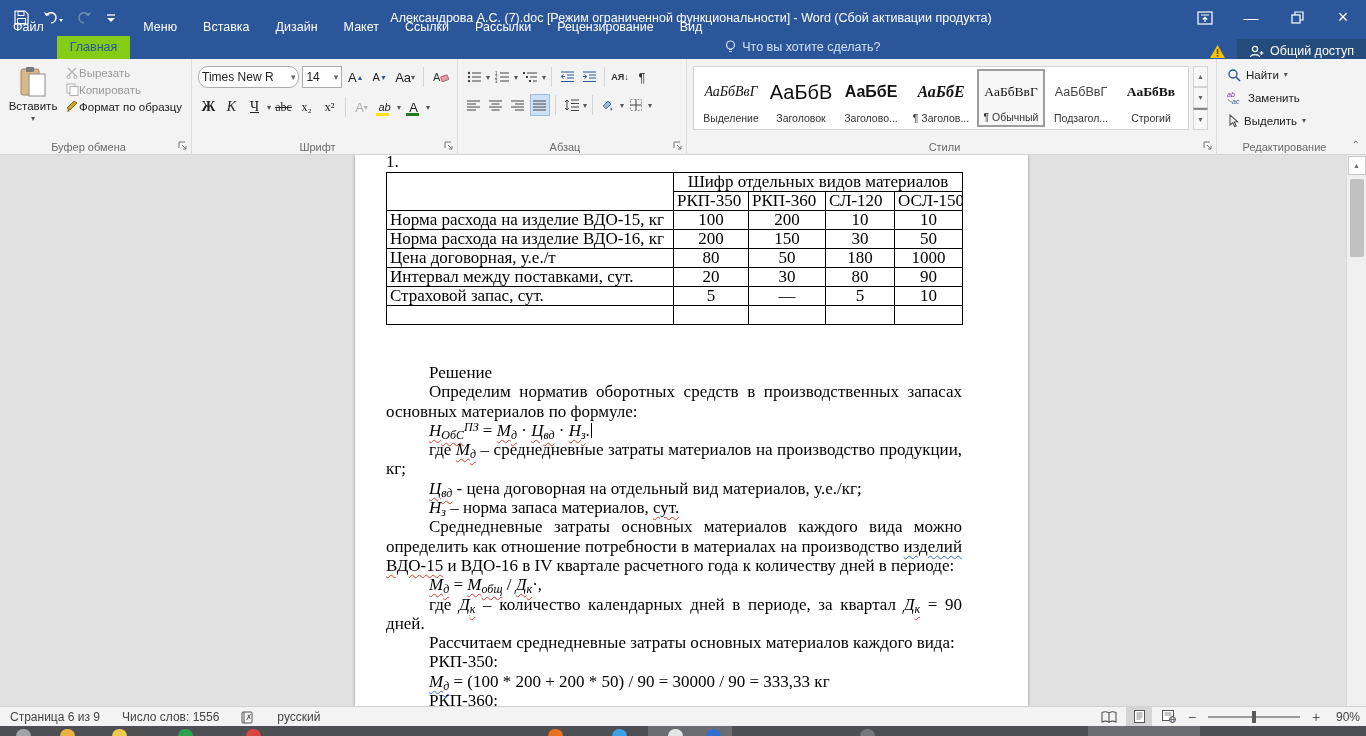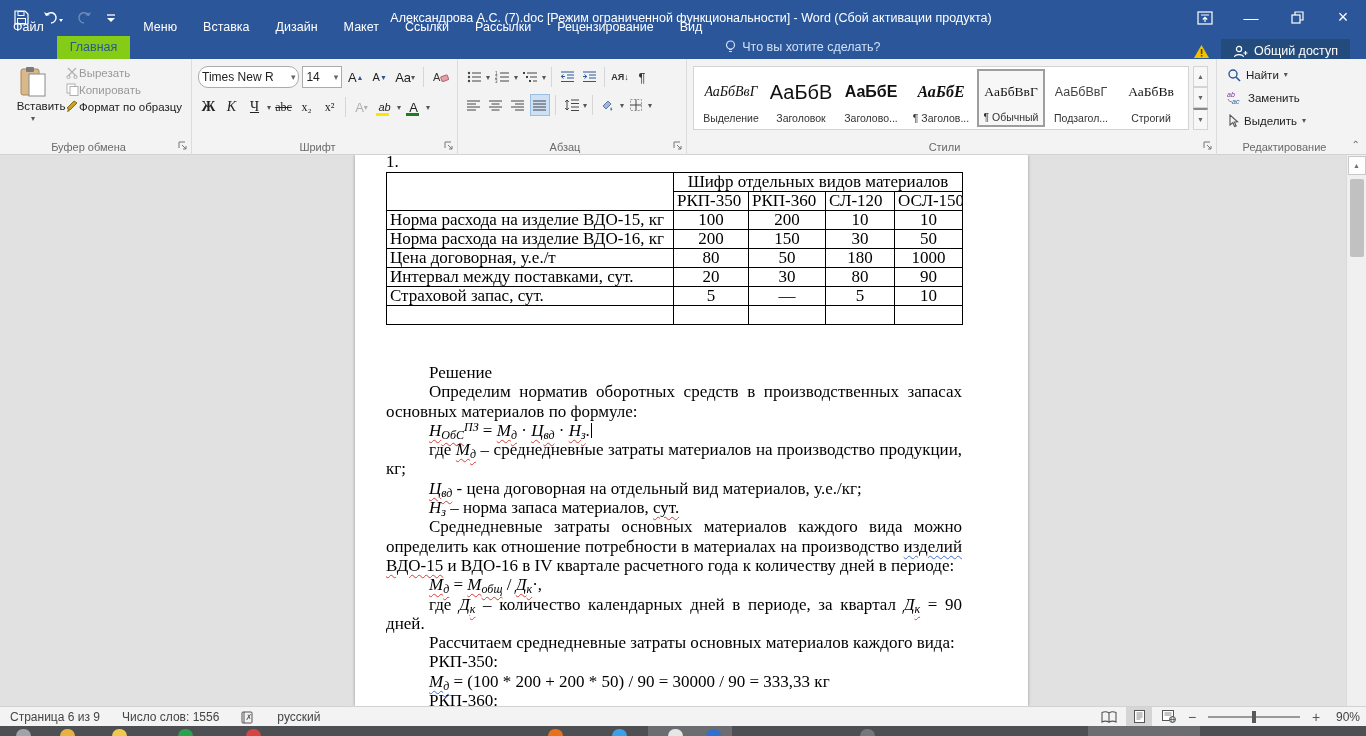--- a/index.html
+++ b/index.html
@@ -14,34 +14,34 @@
   .title-text { position:absolute; left:16px; right:0; top:0; height:35px; display:flex; align-items:center;
                 justify-content:center; font-size:12.5px; pointer-events:none; white-space:nowrap; }
   .win-controls { position:absolute; right:0; top:0; height:35px; display:flex; }
   .win-btn { width:46px; height:35px; display:flex; align-items:center; justify-content:center; color:#fff; font-size:15px; }
 
   
   .tabrow { position:absolute; left:0; top:35px; width:1366px; height:24px; background:#2b579a; display:flex; align-items:flex-end; }
   .tab { padding:4px 13px 5px; font-size:12.5px; color:#fff; white-space:nowrap; }
   .tab.active { background:#84cc16; color:#2b579a;margin-top:20px; }
   .tellme { display:flex; align-items:center; gap:6px; color:#cfe0f5; font-size:12.5px; padding:4px 10px 5px; }
-  .tab-right { position:absolute; right:16px; top:0; height:32px; display:flex; align-items:center; }
+  .tab-right { position:absolute; right:0; top:0; height:32px; display:flex; align-items:center; }
   .warn-wrap { width:40px; display:flex; justify-content:center; }
   .share-btn { height:24px; background:#234c7d; color:#fff; font-size:12.5px; display:flex; align-items:center; gap:6px; padding:0 12px; }
 
   
   .ribbon { position:absolute; left:0; top:59px; width:1366px; height:96px; background:#f3f3f3; border-bottom:1px solid #d2d2d2; display:flex; }
   .rgroup { position:relative; height:96px; border-right:1px solid #dcdcdc; padding:4px 4px 18px 4px; }
   .rgroup-label { position:absolute; left:0; right:14px; bottom:2px; text-align:center; font-size:11px; color:#6a6a6a; white-space:nowrap; }
   .launcher { position:absolute; right:2px; bottom:3px; width:11px; height:11px; }
   .collapse-ribbon { position:absolute; right:6px; bottom:4px; color:#666; font-size:10px; }
 
   .g-clip { width:192px; display:flex; }
   .paste-btn { width:58px; display:flex; flex-direction:column; align-items:center; justify-content:flex-start; gap:2px; padding-top:3px; }
-  .paste-btn .lbl { font-size:11.5px; color:#222;padding-left:16px; }
+  .paste-btn .lbl { font-size:11.5px; color:#222; }
   .clip-col { display:flex; flex-direction:column; gap:4px; padding:4px 0 0 4px; }
   .small-cmd { display:flex; align-items:center; font-size:11.5px; color:#9a9a9a; white-space:nowrap; }
   .small-cmd.en { color:#222; }
 
   .g-font { width:266px; }
   .font-row1 { display:flex; align-items:center; gap:3px; padding:3px 2px 6px; }
   .combo { background:#fff; border:1px solid #ababab; height:22px; display:flex; align-items:center;
            font-size:12px; color:#222; padding:0 3px; justify-content:space-between; }
   .combo .car { color:#666; font-size:9px; margin-left:3px; }
   .font-name { width:102px;border-radius:10px; }
@@ -71,21 +71,21 @@
                 justify-content:flex-end; padding:2px; border:1px solid transparent; }
   .style-card.selected { border:2px solid #9e9e9e; background:#f7f7f7; }
   .sc-sample { flex:1; display:flex; align-items:center; justify-content:center; white-space:nowrap; overflow:hidden; color:#111; }
   .sc-label { font-size:10.5px; color:#333; white-space:nowrap; overflow:hidden; }
   .s1 { font-family:"Liberation Serif",serif; font-style:italic; font-size:14px; }
   .s2 { font-size:20px; }
   .s3 { font-size:16px; font-weight:bold; }
   .s4 { font-family:"Liberation Serif",serif; font-size:16px; font-weight:bold; font-style:italic; }
   .s5 { font-family:"Liberation Serif",serif; font-size:13.5px; }
   .s6 { font-size:12.5px; color:#444; }
-  .s7 { font-family:"Liberation Serif",serif; font-size:13.5px; font-weight:normal; }
+  .s7 { font-family:"Liberation Serif",serif; font-size:13.5px; font-weight:bold; }
   .gal-scroll { display:flex; flex-direction:column; width:15px; margin:3px 0 0 2px; height:64px; }
   .gal-scroll div { flex:1; background:#f7f7f7; border:1px solid #d4d4d4; display:flex; align-items:center; justify-content:center;
                     font-size:7px; color:#666; }
 
   .g-edit { flex:1; padding-left:10px; }
   .edit-row { display:flex; align-items:center; gap:5px; height:23px; font-size:11.5px; color:#222; }
 
   
   .docarea { position:absolute; left:0; top:155px; width:1366px; height:551px; background:#e1e1e1; overflow:hidden; }
   .page { position:absolute; left:355px; top:0; width:673px; height:551px; background:#fff;

